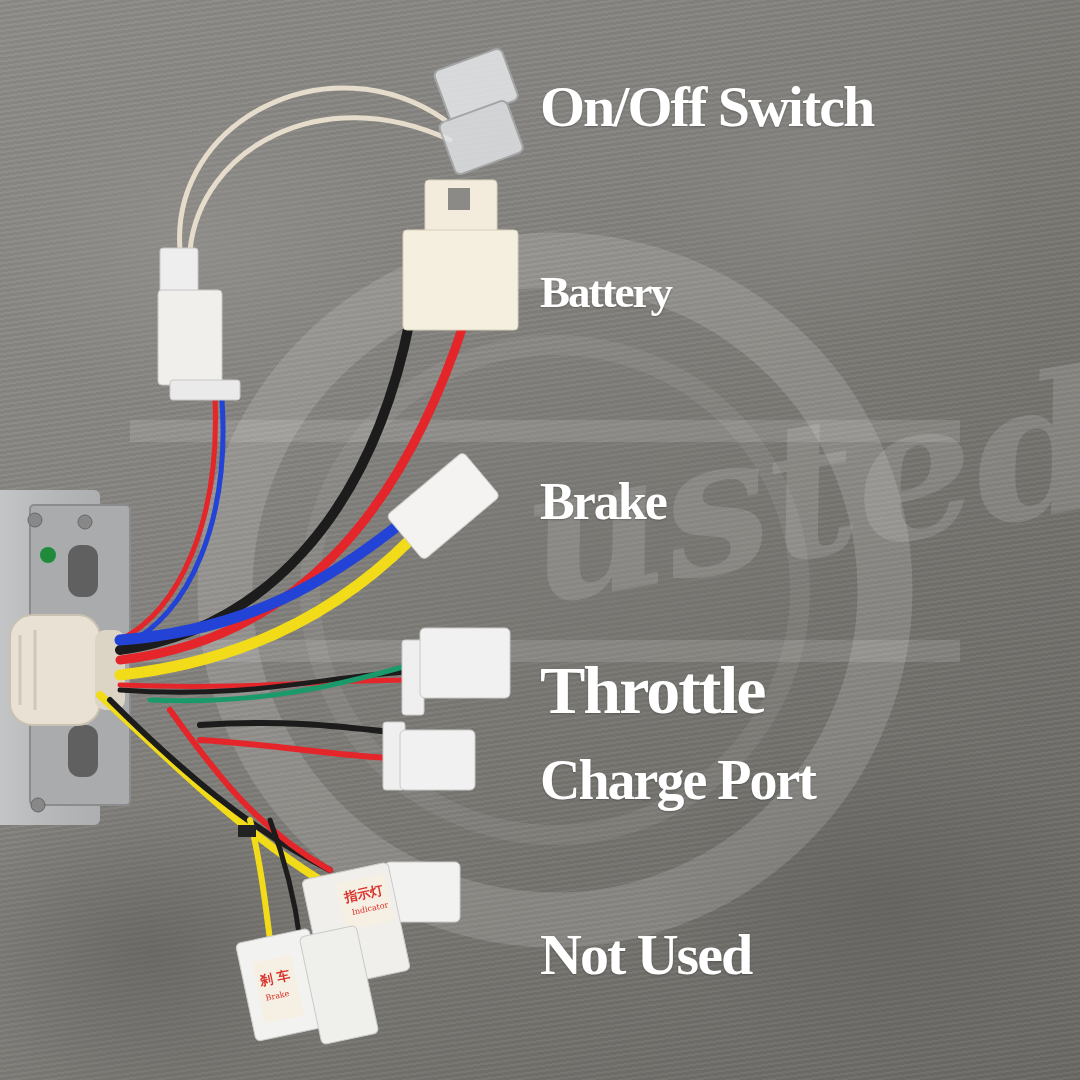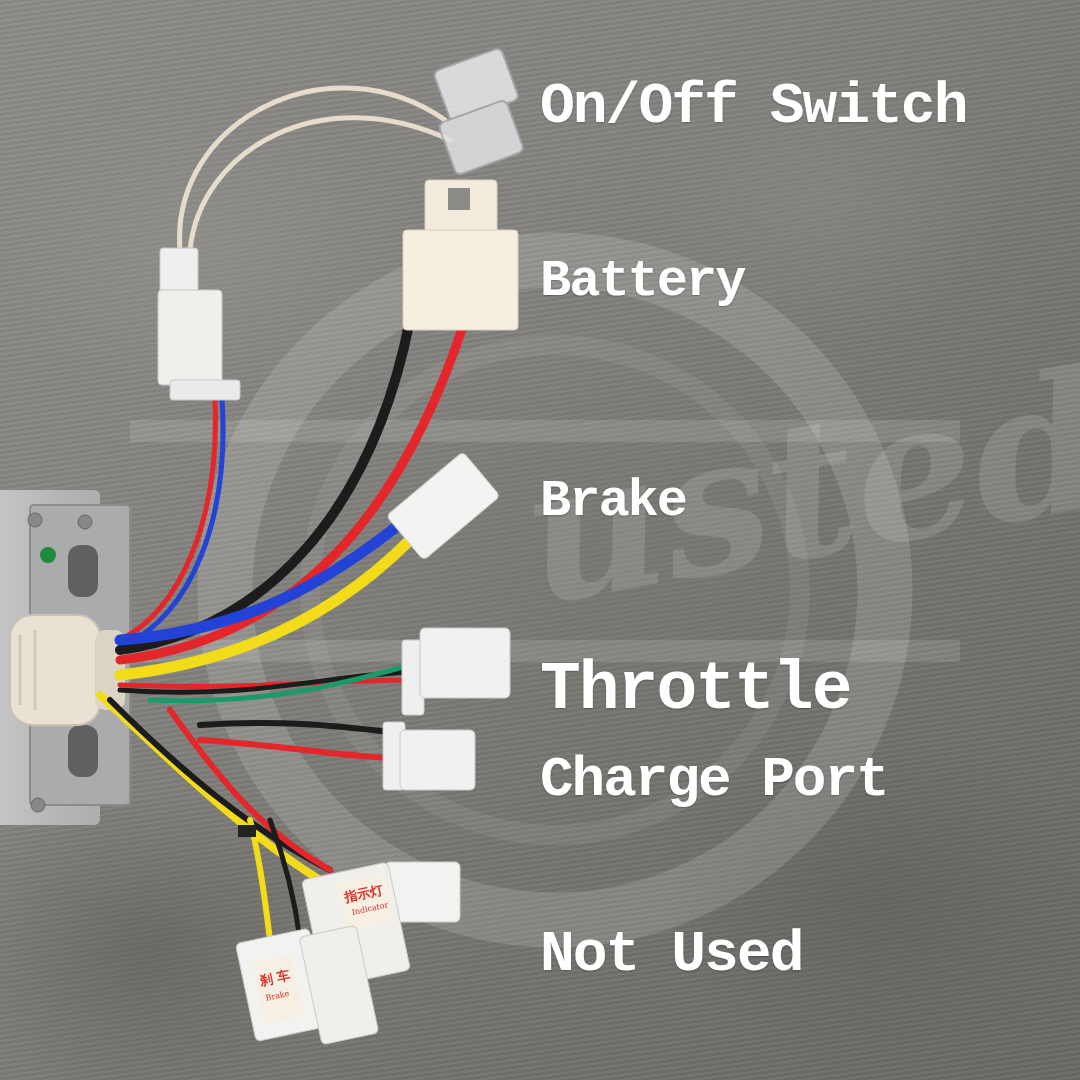--- a/index.html
+++ b/index.html
@@ -7,21 +7,21 @@
   #stage{position:relative;width:1080px;height:1080px;overflow:hidden;
     background:
       radial-gradient(ellipse 300px 220px at 200px 250px, rgba(150,148,144,.55), transparent 70%),
       radial-gradient(ellipse 260px 200px at 820px 200px, rgba(140,138,134,.5), transparent 70%),
       radial-gradient(ellipse 320px 240px at 880px 900px, rgba(95,93,90,.55), transparent 70%),
       radial-gradient(ellipse 280px 220px at 150px 950px, rgba(90,88,85,.5), transparent 70%),
       radial-gradient(ellipse 400px 300px at 600px 550px, rgba(120,118,114,.45), transparent 70%),
       repeating-linear-gradient(172deg, rgba(255,255,255,.04) 0 2px, rgba(0,0,0,.035) 2px 5px),
       linear-gradient(135deg,#8e8c88 0%,#85837f 35%,#76746f 65%,#6b6965 100%);}
   svg.photo{position:absolute;left:0;top:0;}
-  .label{position:absolute;color:#ffffff;font-family:Liberation Mono, monospace;font-weight:bold;
+  .label{position:absolute;color:#ffffff;font-family:Liberation Serif, serif;font-weight:bold;
     letter-spacing:-2px;white-space:nowrap;text-shadow:0 1px 2px rgba(0,0,0,.25);line-height:1;}
   .watermark{position:absolute;pointer-events:none;}
 </style>
 </head>
 <body>
 
 <div id="stage">
 
   <svg class="watermark" width="1080" height="1080" viewBox="0 0 1080 1080" style="left:0;top:0;">
     <circle cx="555" cy="590" r="330" fill="none" stroke="rgba(255,255,255,0.14)" stroke-width="55"></circle>
@@ -129,19 +129,19 @@
         <rect x="245" y="935" width="75" height="100" rx="5" fill="#f2f2f0" stroke="#cacaca" transform="rotate(-12 282 985)"></rect>
         <rect x="310" y="930" width="58" height="110" rx="5" fill="#efefec" stroke="#cacaca" transform="rotate(-12 339 985)"></rect>
         <rect x="258" y="958" width="40" height="62" fill="#f6efe4" transform="rotate(-12 278 989)"></rect>
         <text x="262" y="982" font-family="DejaVu Sans, sans-serif" font-size="13" fill="#d8322a" font-weight="bold" transform="rotate(-12 278 989)">刹 车</text>
         <text x="264" y="998" font-family="DejaVu Serif, serif" font-size="8" fill="#d8322a" transform="rotate(-12 278 989)">Brake</text>
       </g>
     </g>
   </svg>
 
   <div class="label" style="left:540px;top:78px;font-size:58px;">On/Off Switch</div>
-  <div class="label" style="left:540px;top:256px;font-size:52px;">Battery</div>
+  <div class="label" style="left:540px;top:270px;font-size:45px;">Battery</div>
   <div class="label" style="left:540px;top:476px;font-size:52px;">Brake</div>
   <div class="label" style="left:540px;top:624px;font-size:68px;margin-top:32px;">Throttle</div>
   <div class="label" style="left:540px;top:926px;font-size:58px;">Not Used</div>
   <div class="label" style="left:540px;top:752px;font-size:56px;">Charge Port</div>
 
 </div>
 
 </body></html>

